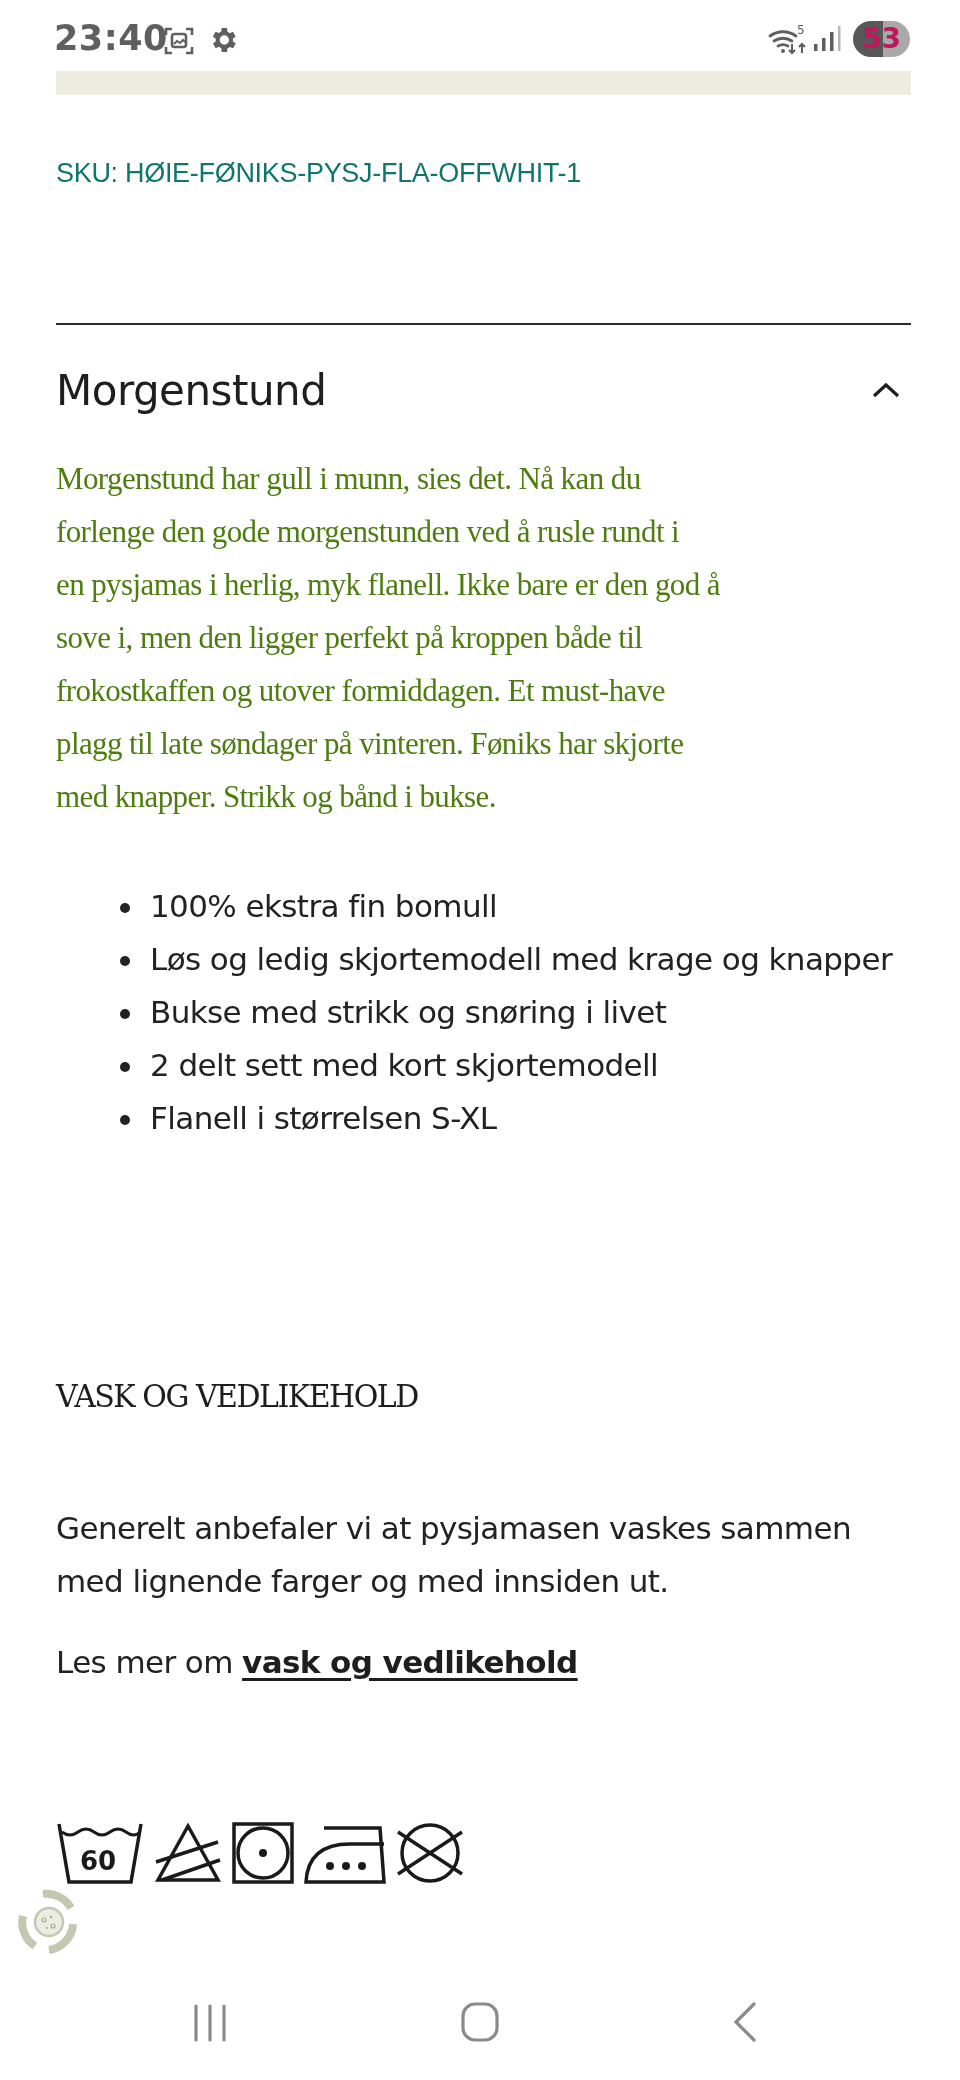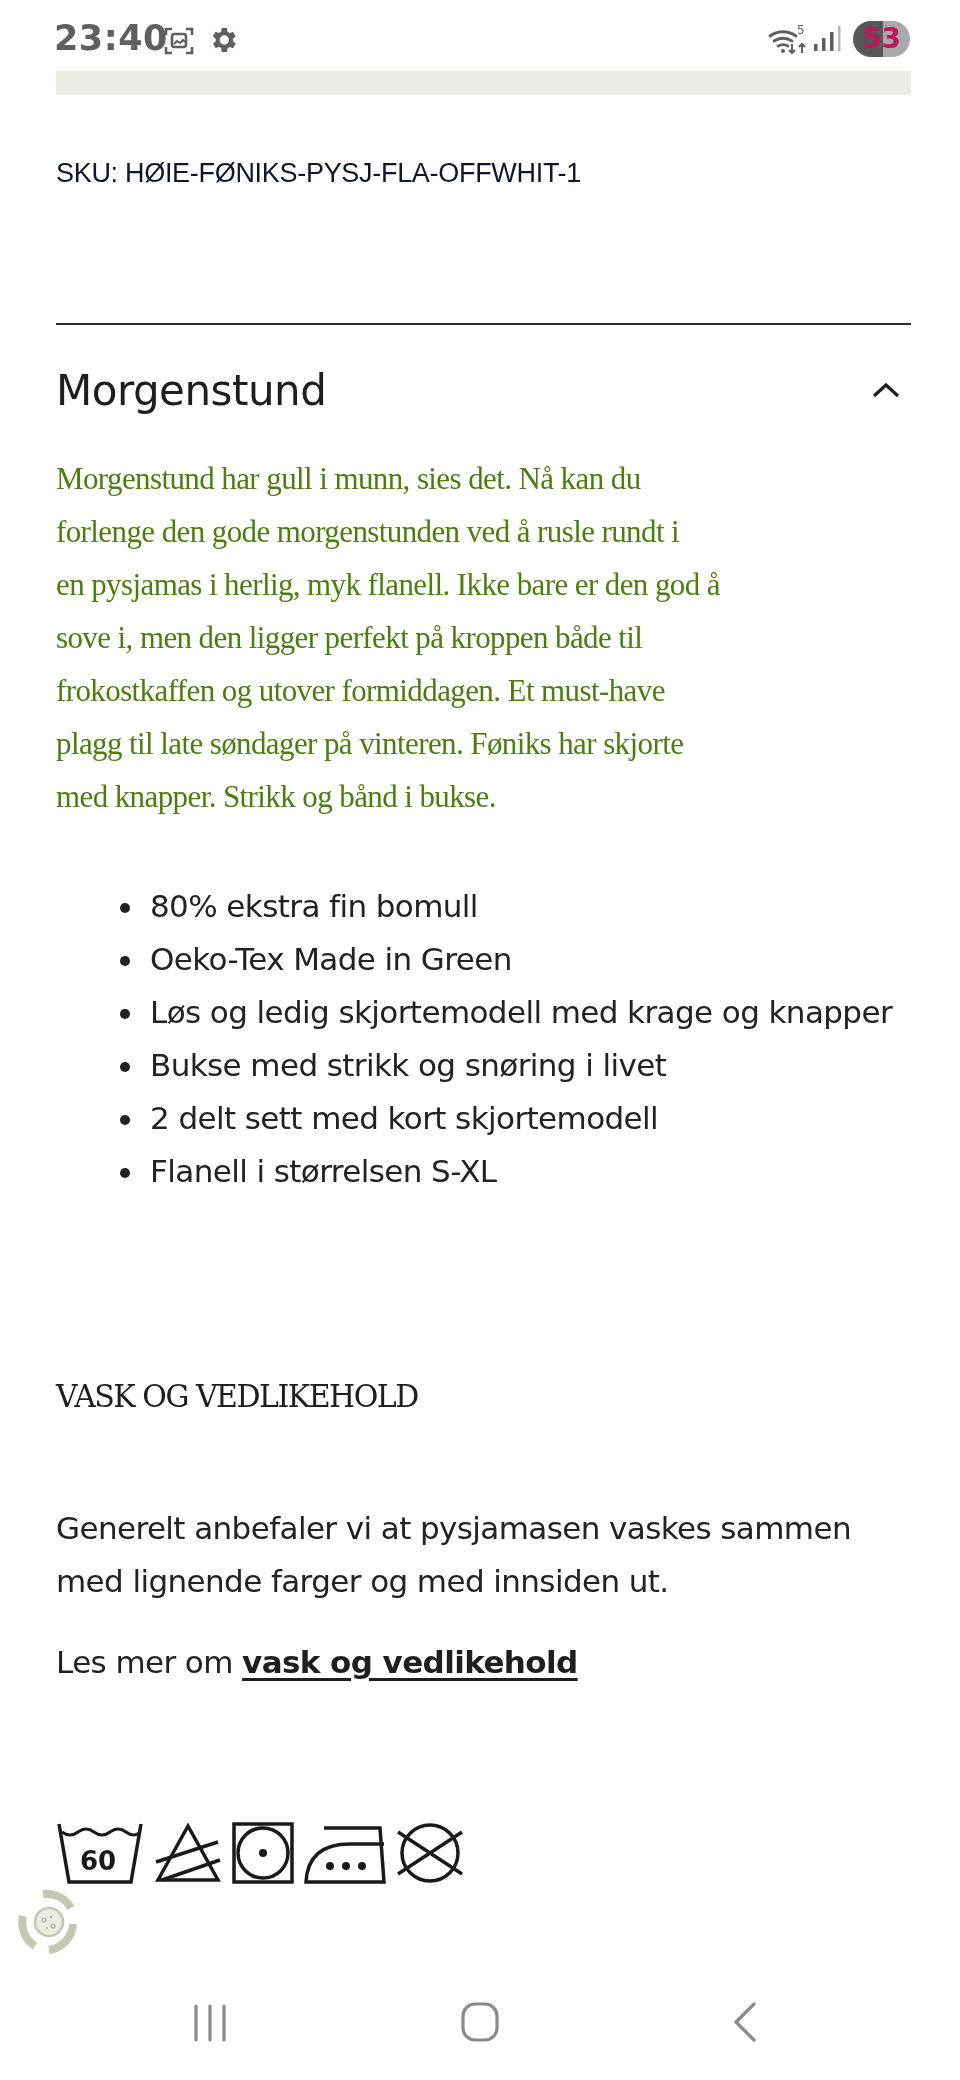--- a/index.html
+++ b/index.html
@@ -15,21 +15,21 @@
     .status-signal-icon { position: absolute; left: 812px; top: 24px; width: 30px; height: 30px; }
     .battery-badge { position: absolute; left: 853px; top: 21px; width: 57px; height: 36px; border-radius: 18px; overflow: hidden; display: flex; }
     .battery-badge .fill { position: absolute; left: 0; top: 0; height: 100%; width: 53%; background: #585858; }
     .battery-badge .rest { position: absolute; right: 0; top: 0; height: 100%; width: 47%; background: #a9a9a9; }
     .battery-badge span { position: relative; z-index: 2; width: 100%; text-align: center; line-height: 36px; color: #be185d; font-weight: bold; font-size: 28px; font-family: "DejaVu Sans", sans-serif; }
 
     
     .top-banner { position: absolute; left: 56px; top: 71px; width: 855px; height: 24px; background: #ecece3; }
 
     
-    .sku { position: absolute; left: 56px; top: 158px; font-size: 27px; color: #0f172a; font-family: "Liberation Sans", sans-serif; letter-spacing: -0.3px; }
+    .sku { position: absolute; left: 56px; top: 158px; font-size: 27px; color: #0f766e; font-family: "Liberation Sans", sans-serif; letter-spacing: -0.3px; }
 
     .divider { position: absolute; left: 56px; top: 323px; width: 855px; height: 2px; background: #2b2b2b; }
 
     
     .accordion-header { position: absolute; left: 56px; top: 355px; width: 855px; height: 70px; display: flex; align-items: center; justify-content: space-between; cursor: pointer; }
     .accordion-title { font-size: 42px; color: #1e1e1e; font-family: "DejaVu Sans", sans-serif; font-weight: normal; letter-spacing: -0.5px; }
     .chevron-up-icon { width: 30px; height: 20px; margin-right: 10px; }
 
     
     .description { position: absolute; left: 56px; top: 452px; width: 860px; font-size: 31px; line-height: 53px; color: #4d7c0f; font-family: Liberation Serif, serif; letter-spacing: -0.6px; white-space: pre-line; }
@@ -105,22 +105,21 @@
 
 <div class="description">Morgenstund har gull i munn, sies det. Nå kan du
 forlenge den gode morgenstunden ved å rusle rundt i
 en pysjamas i herlig, myk flanell. Ikke bare er den god å
 sove i, men den ligger perfekt på kroppen både til
 frokostkaffen og utover formiddagen. Et must-have
 plagg til late søndager på vinteren.  Føniks har skjorte
 med knapper. Strikk og bånd i bukse.</div>
 
 <ul class="features">
-  <li>80% ekstra fin bomull</li>
-  <li>Oeko-Tex Made in Green</li>
+  <li>100% ekstra fin bomull</li>
   <li>Løs og ledig skjortemodell med krage og knapper</li>
   <li>Bukse med strikk og snøring i livet</li>
   <li>2 delt sett med kort skjortemodell</li>
   <li>Flanell i størrelsen S-XL</li>
 </ul>
 
 <div class="care-heading">VASK OG VEDLIKEHOLD</div>
 
 <div class="care-text">Generelt anbefaler vi at pysjamasen vaskes sammen med lignende farger og med innsiden ut.</div>
 

